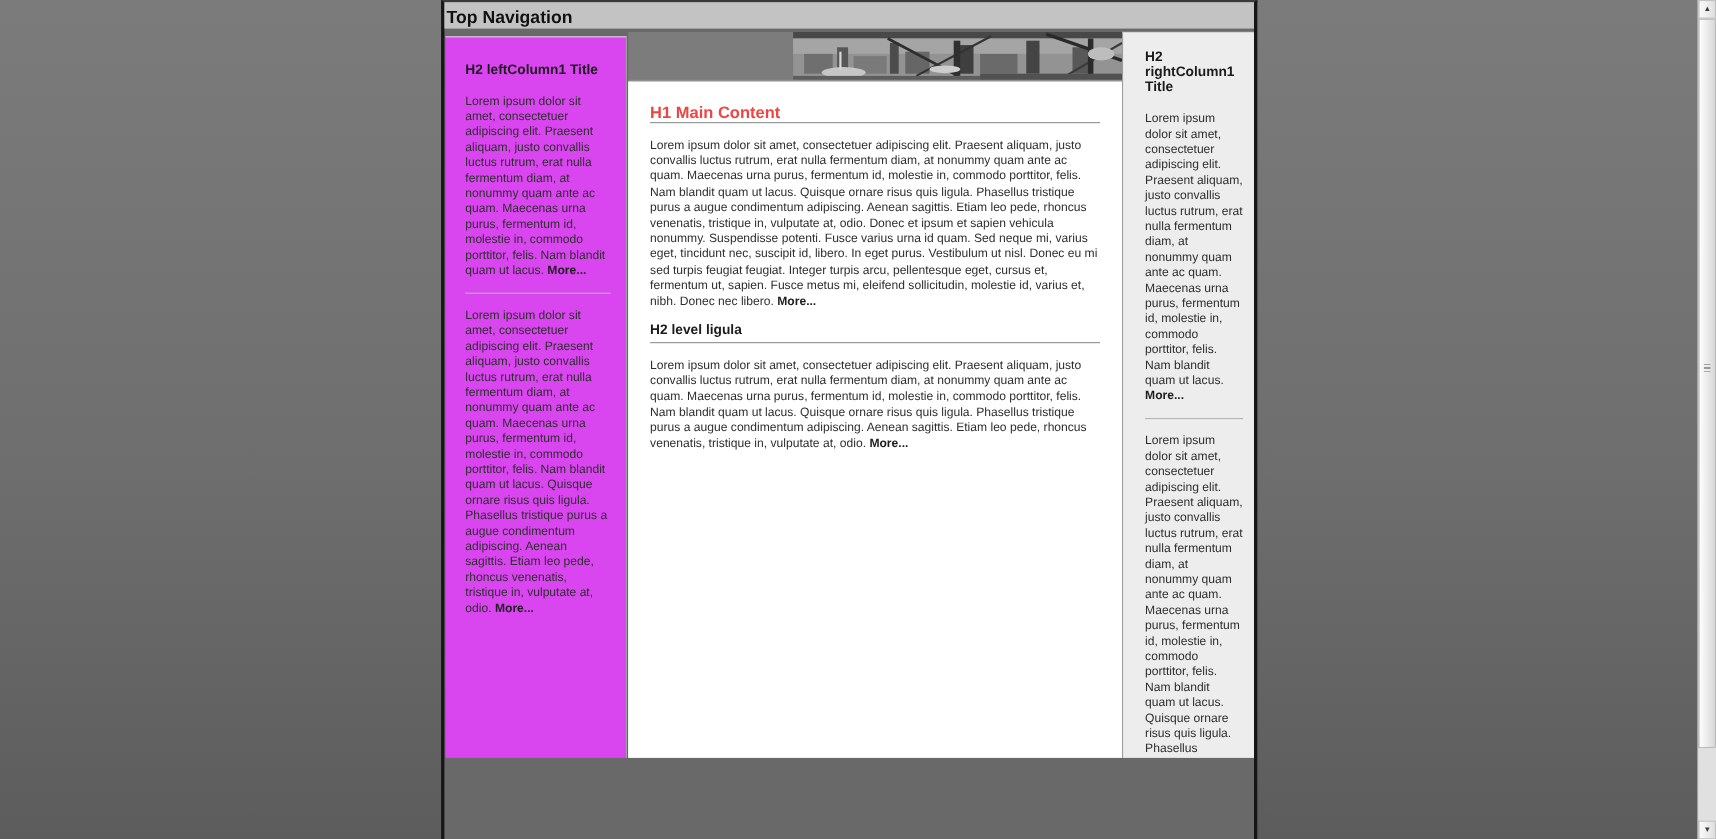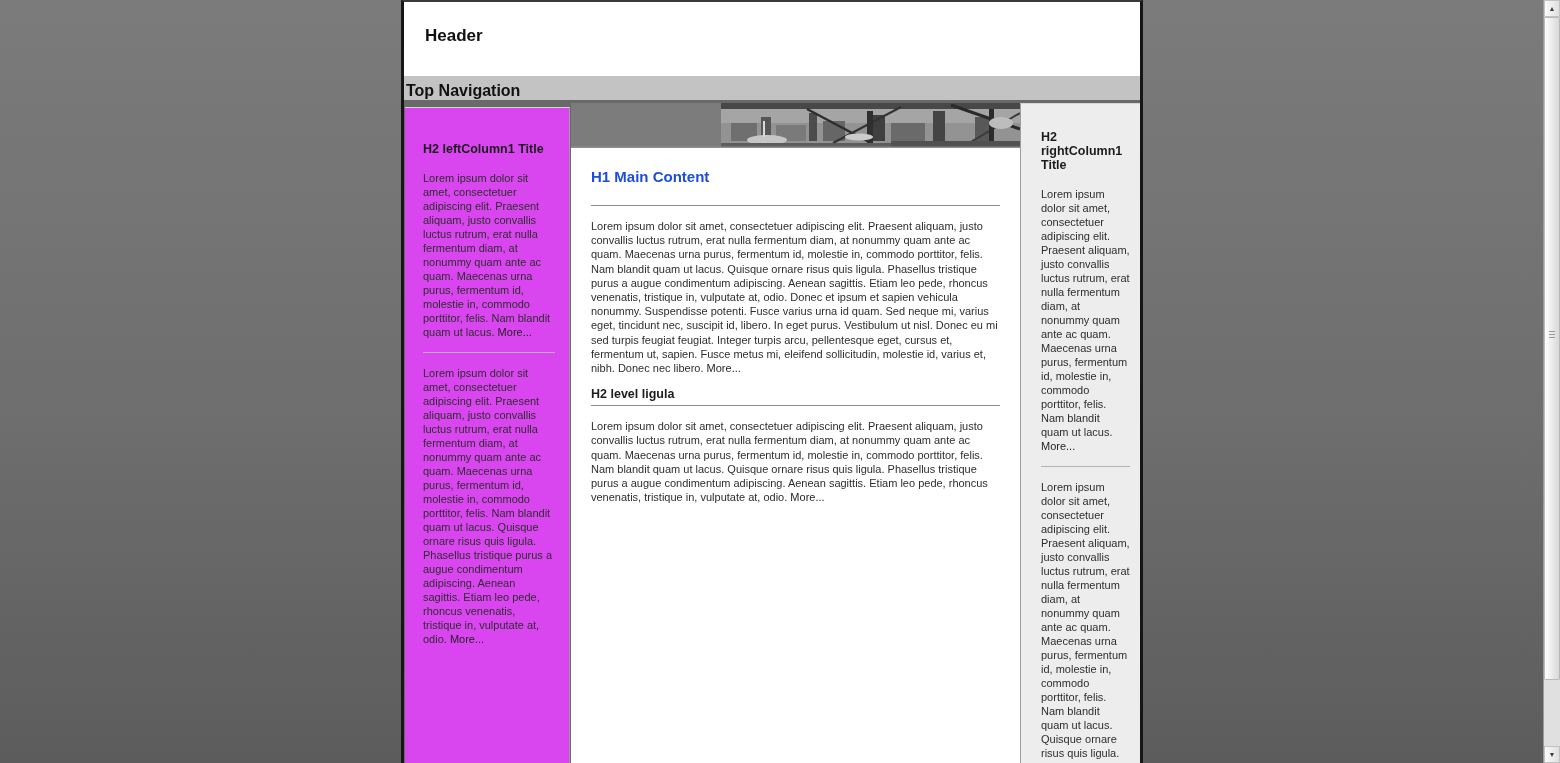--- a/index.html
+++ b/index.html
@@ -43,21 +43,21 @@
   .left-col {
     position: absolute; left: 1px; top: 7px; bottom: 0;
     width: 165px;
     background: #d946ef;
     border-right: 1px solid #9e9e9e;
     border-top: 1px solid #d6d6d6;
     padding: 22px 14px 0 18px;
     overflow: hidden;
   }
   .left-col h2, .right-col h2 {
-    margin: 12px 0 15px 0; font-size: 12.5px; font-weight: bold; color: #1c1c1c;
+    margin: 0 0 15px 0; font-size: 12.5px; font-weight: bold; color: #1c1c1c;
   }
   .side-text {
     font-size: 11px; line-height: 14px; color: #2e2e2e; margin: 0;
   }
   .side-hr {
     border: none; border-top: 1px solid #b4b4b4;
     margin: 13px 0 13px 0;
   }
 
   
@@ -65,21 +65,21 @@
     position: absolute; left: 167px; top: 3px; bottom: 0; width: 449px;
     display: flex; flex-direction: column;
   }
   .banner { height: 45px; flex: none; line-height: 0; }
   .banner svg { width: 100%; height: 45px; display: block; }
   .content {
     flex: 1; background: #ffffff;
     padding: 20px 20px 0 20px; overflow: hidden;
   }
   .content h1 {
-    margin: 0 0 20px 0; font-size: 15px; font-weight: bold; color: #1d4ed8;
+    margin: 0 0 0 0; font-size: 15px; font-weight: bold; color: #ef4444;
   }
   .content h2 {
     margin: 12px 0 4px 0; font-size: 12.5px; font-weight: bold; color: #1c1c1c;
   }
   .head-hr {
     border: none; border-top: 1px solid #8f8f8f; margin: 0 0 13px 0;
   }
   .main-text {
     font-size: 11px; line-height: 14.2px; color: #2e2e2e; margin: 0 0 11px 0;
   }
@@ -87,21 +87,21 @@
   
   .right-col {
     position: absolute; left: 616px; right: 0; top: 3px; bottom: 0;
     background: #ededed;
     border-left: 1px solid #9e9e9e;
     border-top: 1px solid #d6d6d6;
     padding: 14px 10px 0 20px;
     overflow: hidden;
   }
 
-  .more { font-weight: normal; color: #1f1f1f; cursor: pointer; }
+  .more { font-weight: bold; color: #1f1f1f; cursor: pointer; }
 
   
   .scrollbar {
     position: absolute; right: 0; top: 0; width: 17px; height: 763px;
     background: #e6e6e6; border-left: 1px solid #9a9a9a;
   }
   .sb-btn {
     position: absolute; left: 0; width: 100%; height: 17px;
     background: linear-gradient(to right, #fbfbfb, #dfdfdf);
     border: 1px solid #c2c2c2;
@@ -124,23 +124,20 @@
   .sb-track-rest {
     position: absolute; left: 0; bottom: 17px; width: 100%; height: 66px;
     background: #e0e0e0;
   }
 </style>
 </head>
 <body>
 
 <div class="page">
 
-  <div class="header">
-    <h1>Header</h1>
-  </div>
 
   <div class="navbar">
     <span>Top Navigation</span>
   </div>
 
   <div class="columns">
 
     <div class="left-col">
       <h2>H2 leftColumn1 Title</h2>
       <p class="side-text"><span>Lorem ipsum dolor sit amet, consectetuer adipiscing elit. Praesent aliquam, justo convallis luctus rutrum, erat nulla fermentum diam, at nonummy quam ante ac quam. Maecenas urna purus, fermentum id, molestie in, commodo porttitor, felis. Nam blandit quam ut lacus.</span> <span class="more">More...</span></p>

